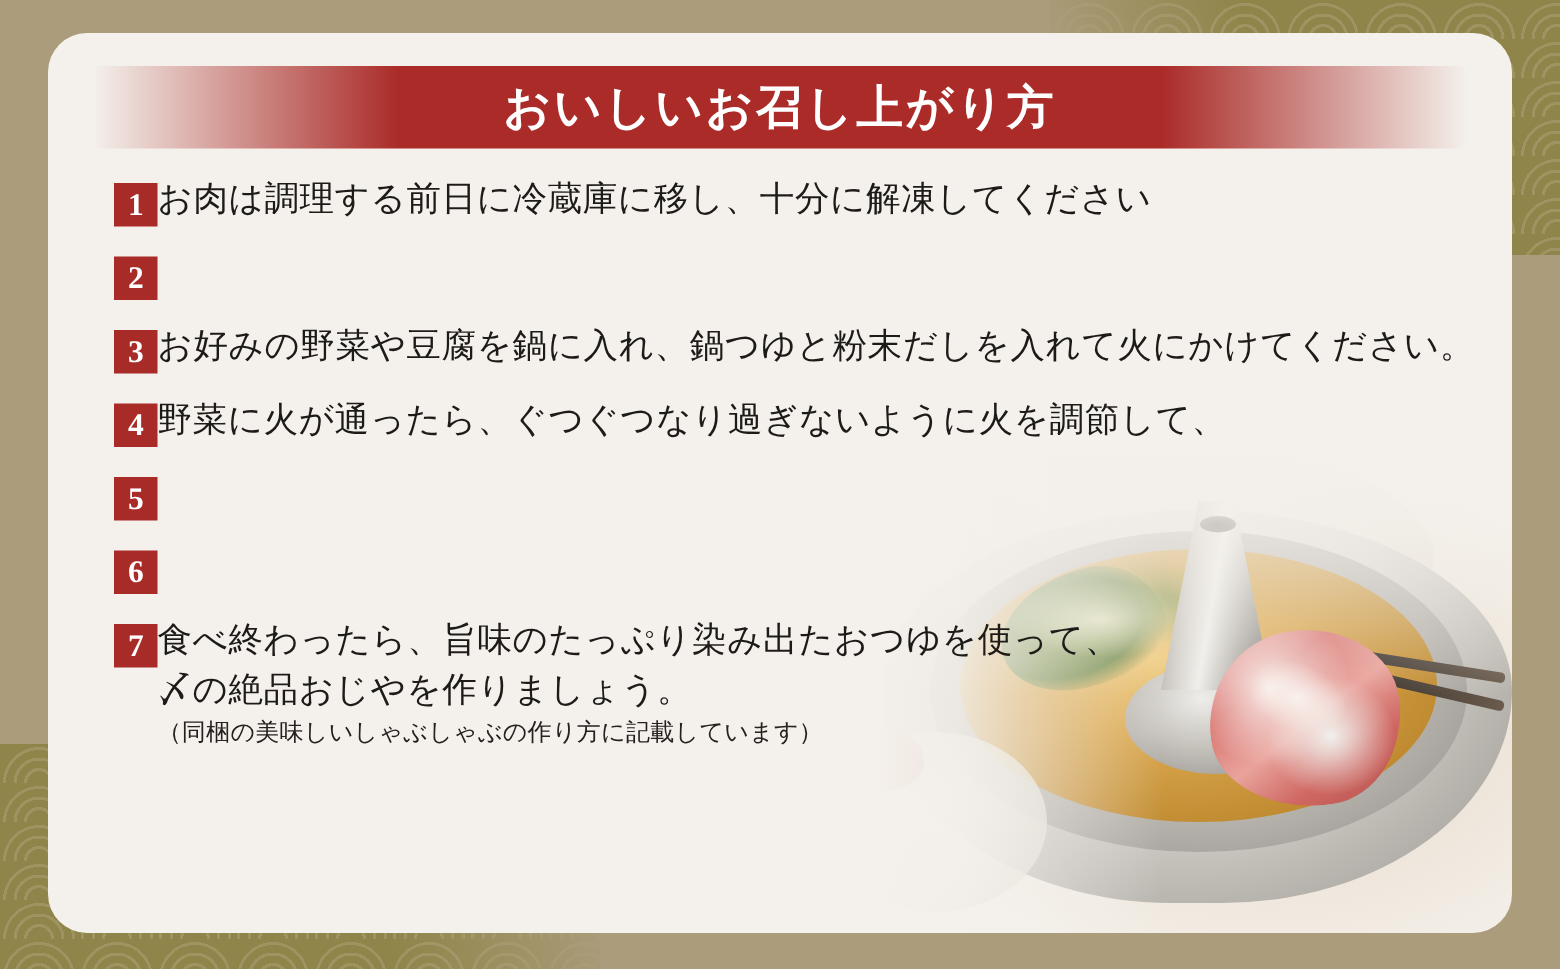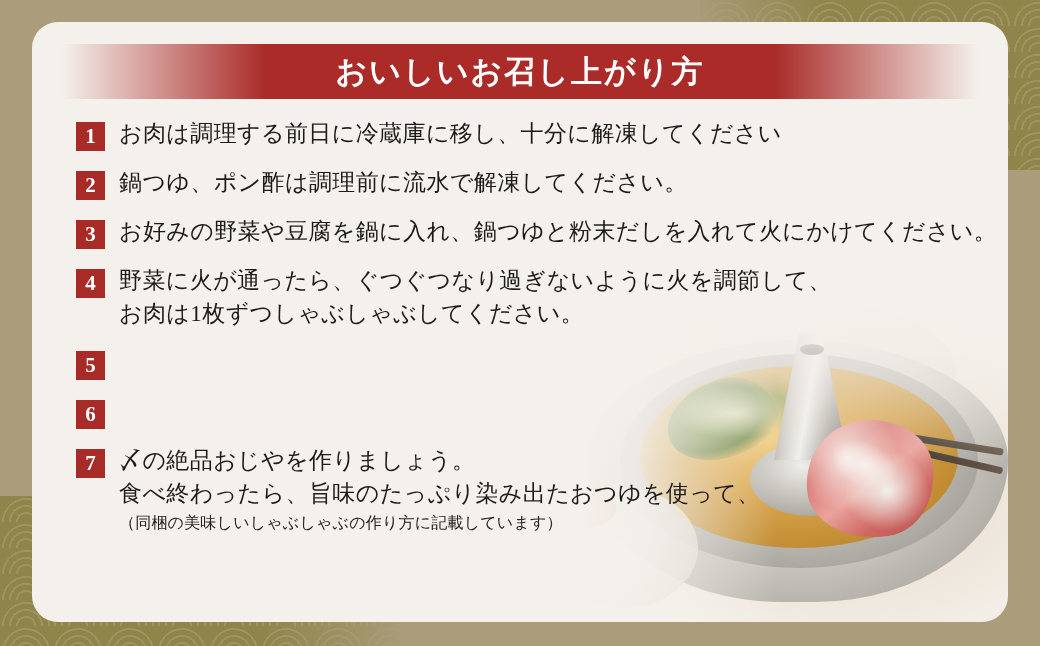--- a/index.html
+++ b/index.html
@@ -235,22 +235,22 @@
     margin-top: 4px;
     background: #a82b28;
     color: #ffffff;
     font-size: 21px;
     font-weight: 700;
     line-height: 29px;
     text-align: center;
     user-select: none;
   }
   .step-body {
-    margin-left: 14px;
     color: #1d1b18;
+    font-family: Liberation Mono, monospace;
   }
   .step-line {
     font-size: 23px;
     line-height: 1.43;
     letter-spacing: .4px;
     white-space: nowrap;
   }
   .step-note {
     font-size: 16px;
     line-height: 1.45;
@@ -296,47 +296,43 @@
 
     <div id="steps">
         <div class="step">
           <div class="badge">1</div>
           <div class="step-body">
             <div class="step-line">お肉は調理する前日に冷蔵庫に移し、十分に解凍してください</div>
           </div>
         </div>
         <div class="step">
           <div class="badge">2</div>
-          <div class="step-body">
-            <div class="step-line">鍋つゆ、ポン酢は調理前に流水で解凍してください。</div>
-          </div>
         </div>
         <div class="step">
           <div class="badge">3</div>
           <div class="step-body">
             <div class="step-line">お好みの野菜や豆腐を鍋に入れ、鍋つゆと粉末だしを入れて火にかけてください。</div>
           </div>
         </div>
         <div class="step">
           <div class="badge">4</div>
           <div class="step-body">
             <div class="step-line">野菜に火が通ったら、ぐつぐつなり過ぎないように火を調節して、</div>
-            <div class="step-line">お肉は1枚ずつしゃぶしゃぶしてください。</div>
           </div>
         </div>
         <div class="step">
           <div class="badge">5</div>
         </div>
         <div class="step">
           <div class="badge">6</div>
         </div>
         <div class="step">
           <div class="badge">7</div>
           <div class="step-body">
+            <div class="step-line">食べ終わったら、旨味のたっぷり染み出たおつゆを使って、</div>
             <div class="step-line">〆の絶品おじやを作りましょう。</div>
-            <div class="step-line">食べ終わったら、旨味のたっぷり染み出たおつゆを使って、</div>
             <div class="step-note">（同梱の美味しいしゃぶしゃぶの作り方に記載しています）</div>
           </div>
         </div>
       </div>
 
   </div>
 </div>
 
 </body></html>

